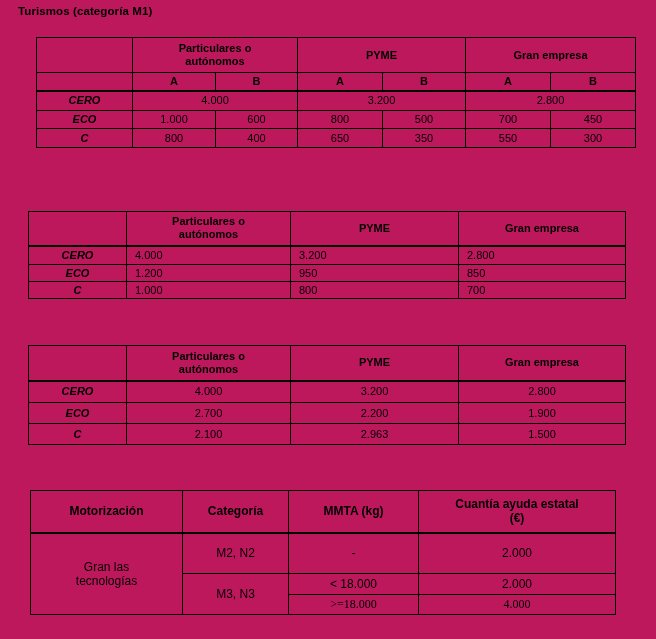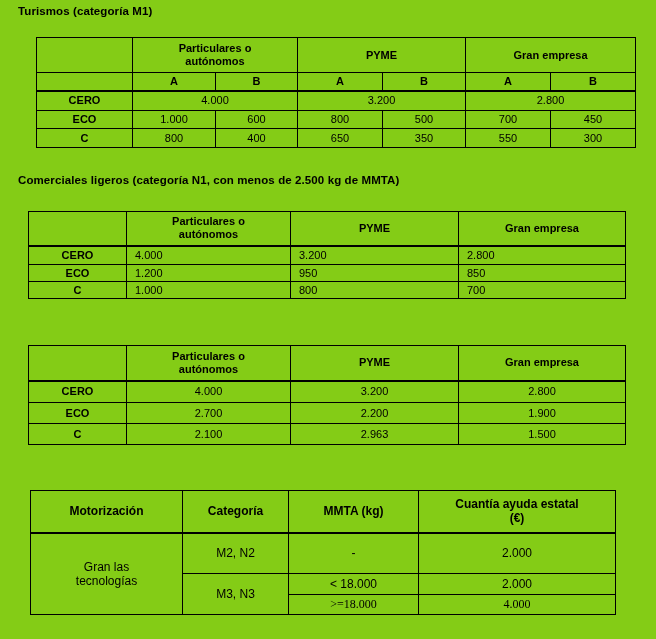--- a/index.html
+++ b/index.html
@@ -1,35 +1,35 @@
 <!DOCTYPE html>
 <html><head>
 <meta charset="utf-8">
 <style>
   * { margin:0; padding:0; box-sizing:border-box; }
   html,body { background:#ffffff; }
   .page {
-    position:relative; width:656px; height:639px; background:#84cc16;
+    position:relative; width:656px; height:639px; background:#be185d;
     color:#000; font-family:"Liberation Sans","DejaVu Sans",sans-serif;
     overflow:hidden;
   }
   .title {
     position:absolute; left:18px; font-weight:bold; font-size:11.5px;
     letter-spacing:0.1px; white-space:nowrap;
   }
   table {
     position:absolute; border-collapse:collapse; table-layout:fixed;
     border:1px solid #701a75;
   }
   td {
     border:1px solid #000; text-align:center; vertical-align:middle;
     font-size:11px; white-space:pre-line; padding:1px 2px; line-height:1.18;
   }
   .hc { font-weight:bold; }          
-  .lbl { font-weight:bold; }         
+  .lbl { font-weight:bold;font-style:italic; }         
   .hdr-b td { border-bottom-width:2px; }  
   .t2 td.val { text-align:left; padding-left:8px; }  
   .t4 td { font-size:12px; }
 </style>
 </head>
 <body>
 
 <div class="page">
 
   <div class="title" style="top:5px;">Turismos (categoría M1)</div>
@@ -81,21 +81,20 @@
       <td>800</td>
       <td>400</td>
       <td>650</td>
       <td>350</td>
       <td>550</td>
       <td>300</td>
     </tr>
   </tbody>
     </table>
 
-  <div class="title" style="top:174px;">Comerciales ligeros (categoría N1, con menos de 2.500 kg de MMTA)</div>
 
   <table class="t2" style="left:28px; top:211px; width:597px;">
     <colgroup>
       <col style="width:98px">
         <col style="width:164px">
         <col style="width:168px">
         <col style="width:167px">
     </colgroup>
     <tbody>
         <tr class="hdr-b" style="height:34px;">

